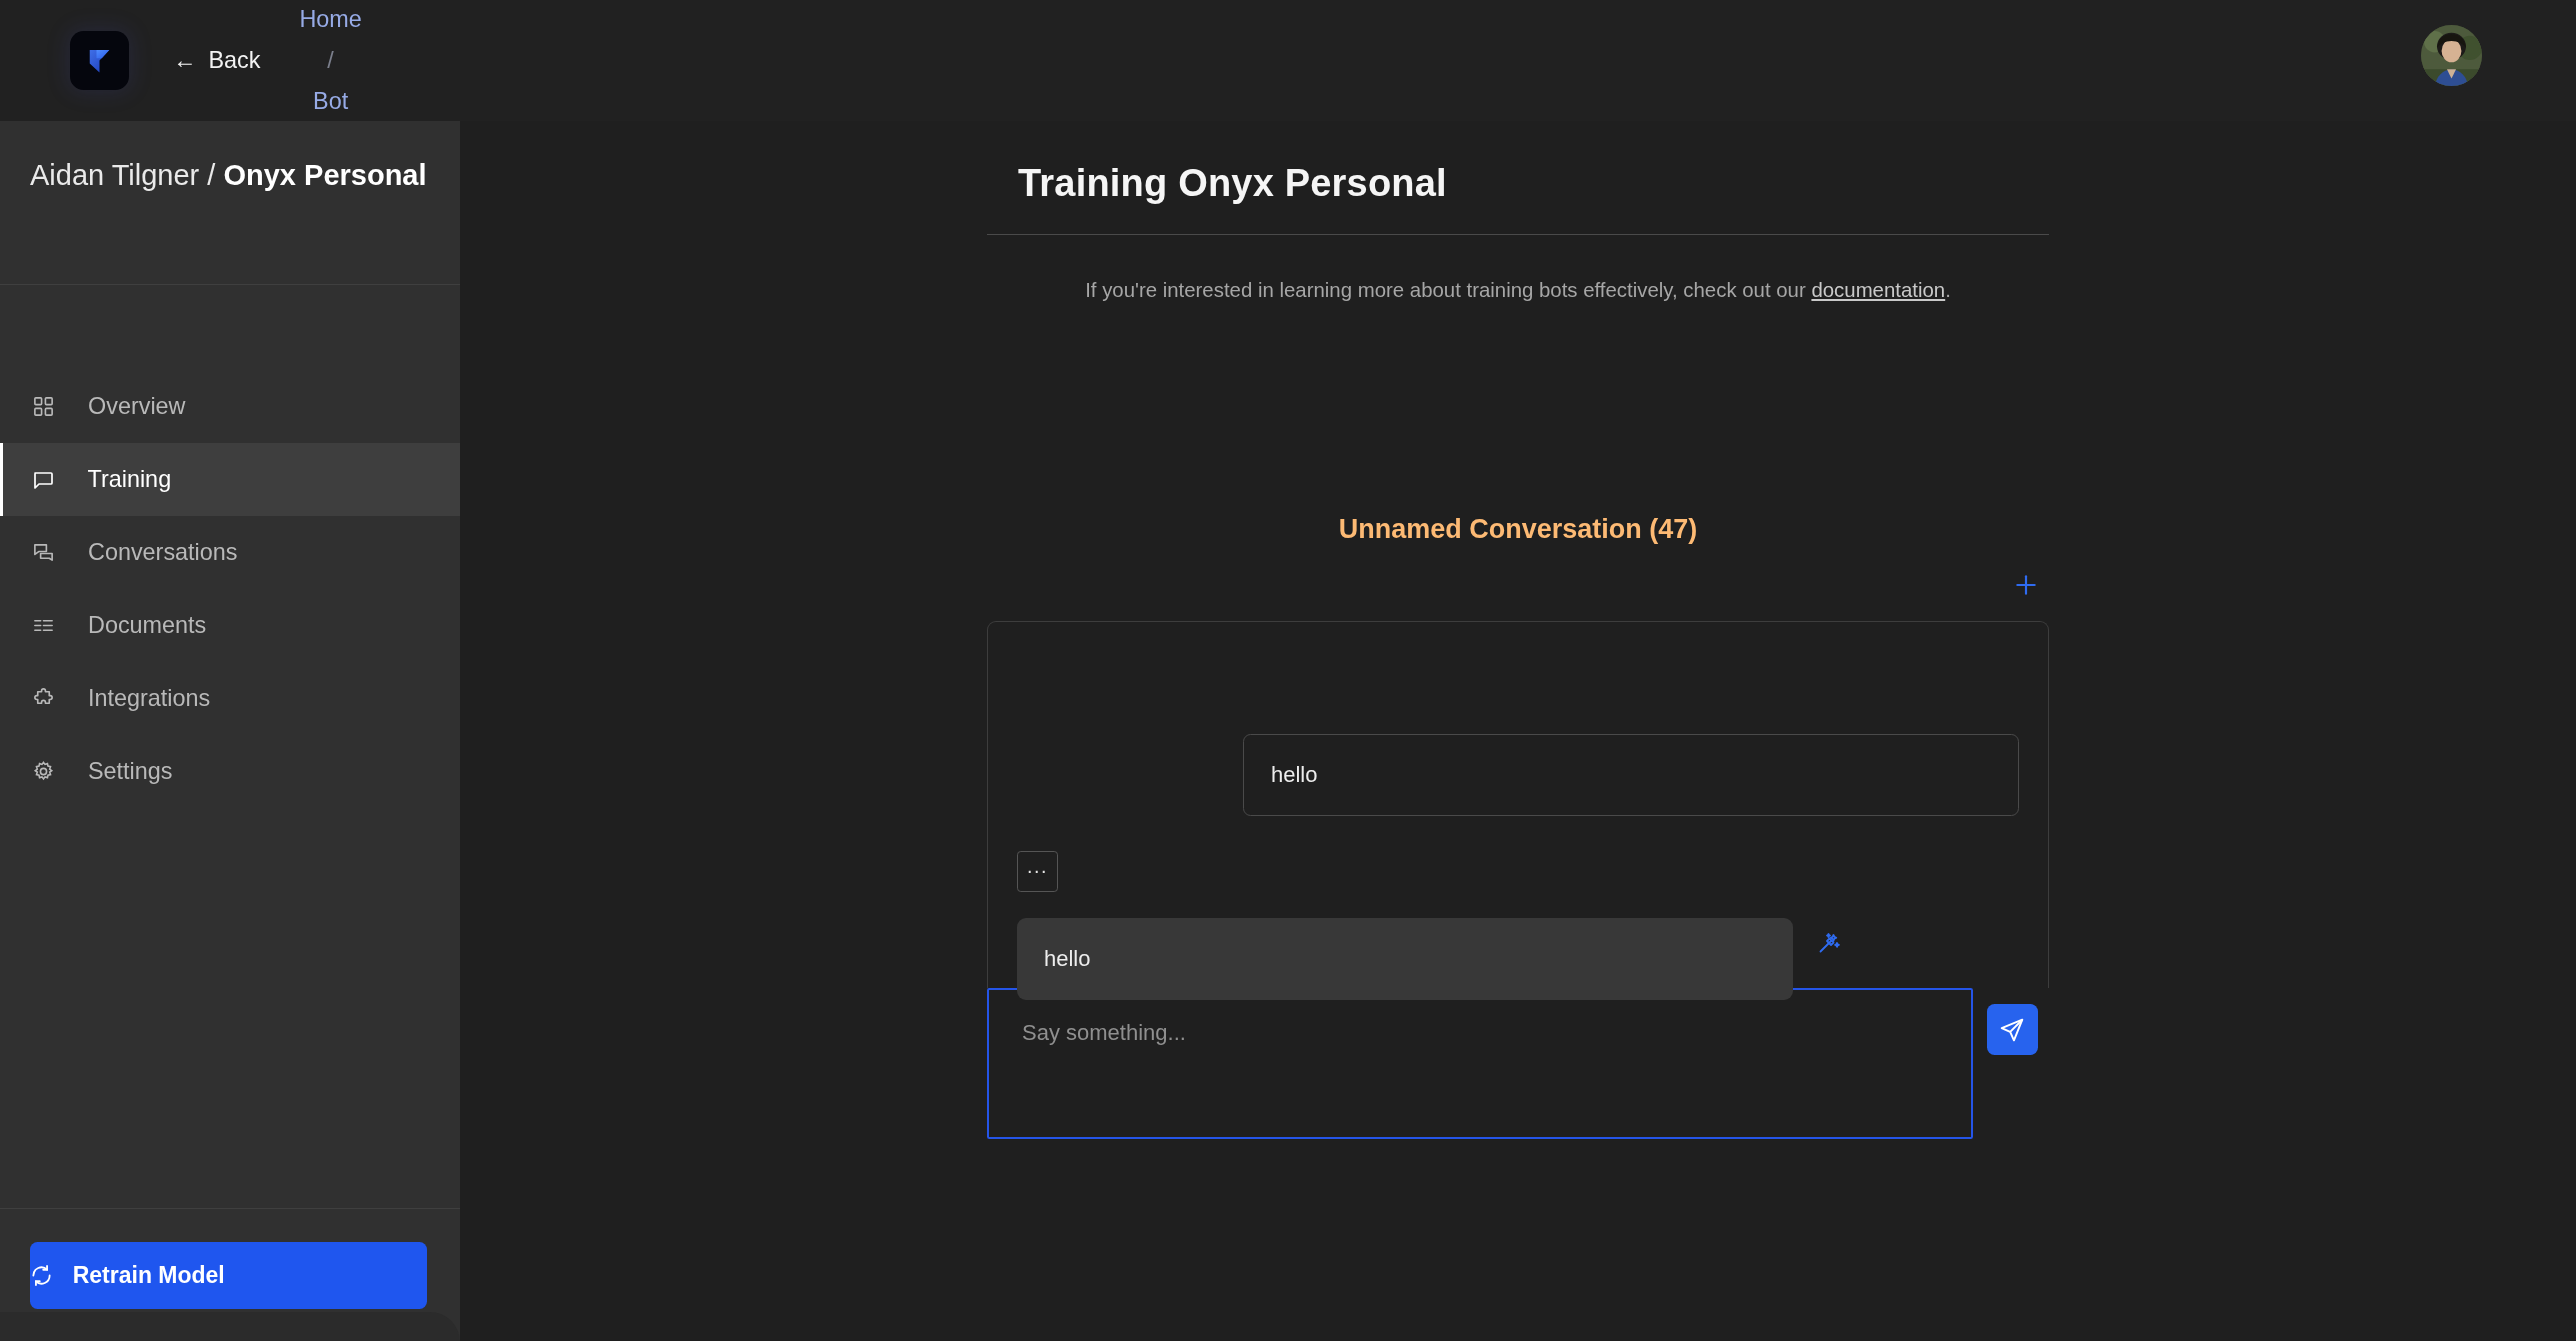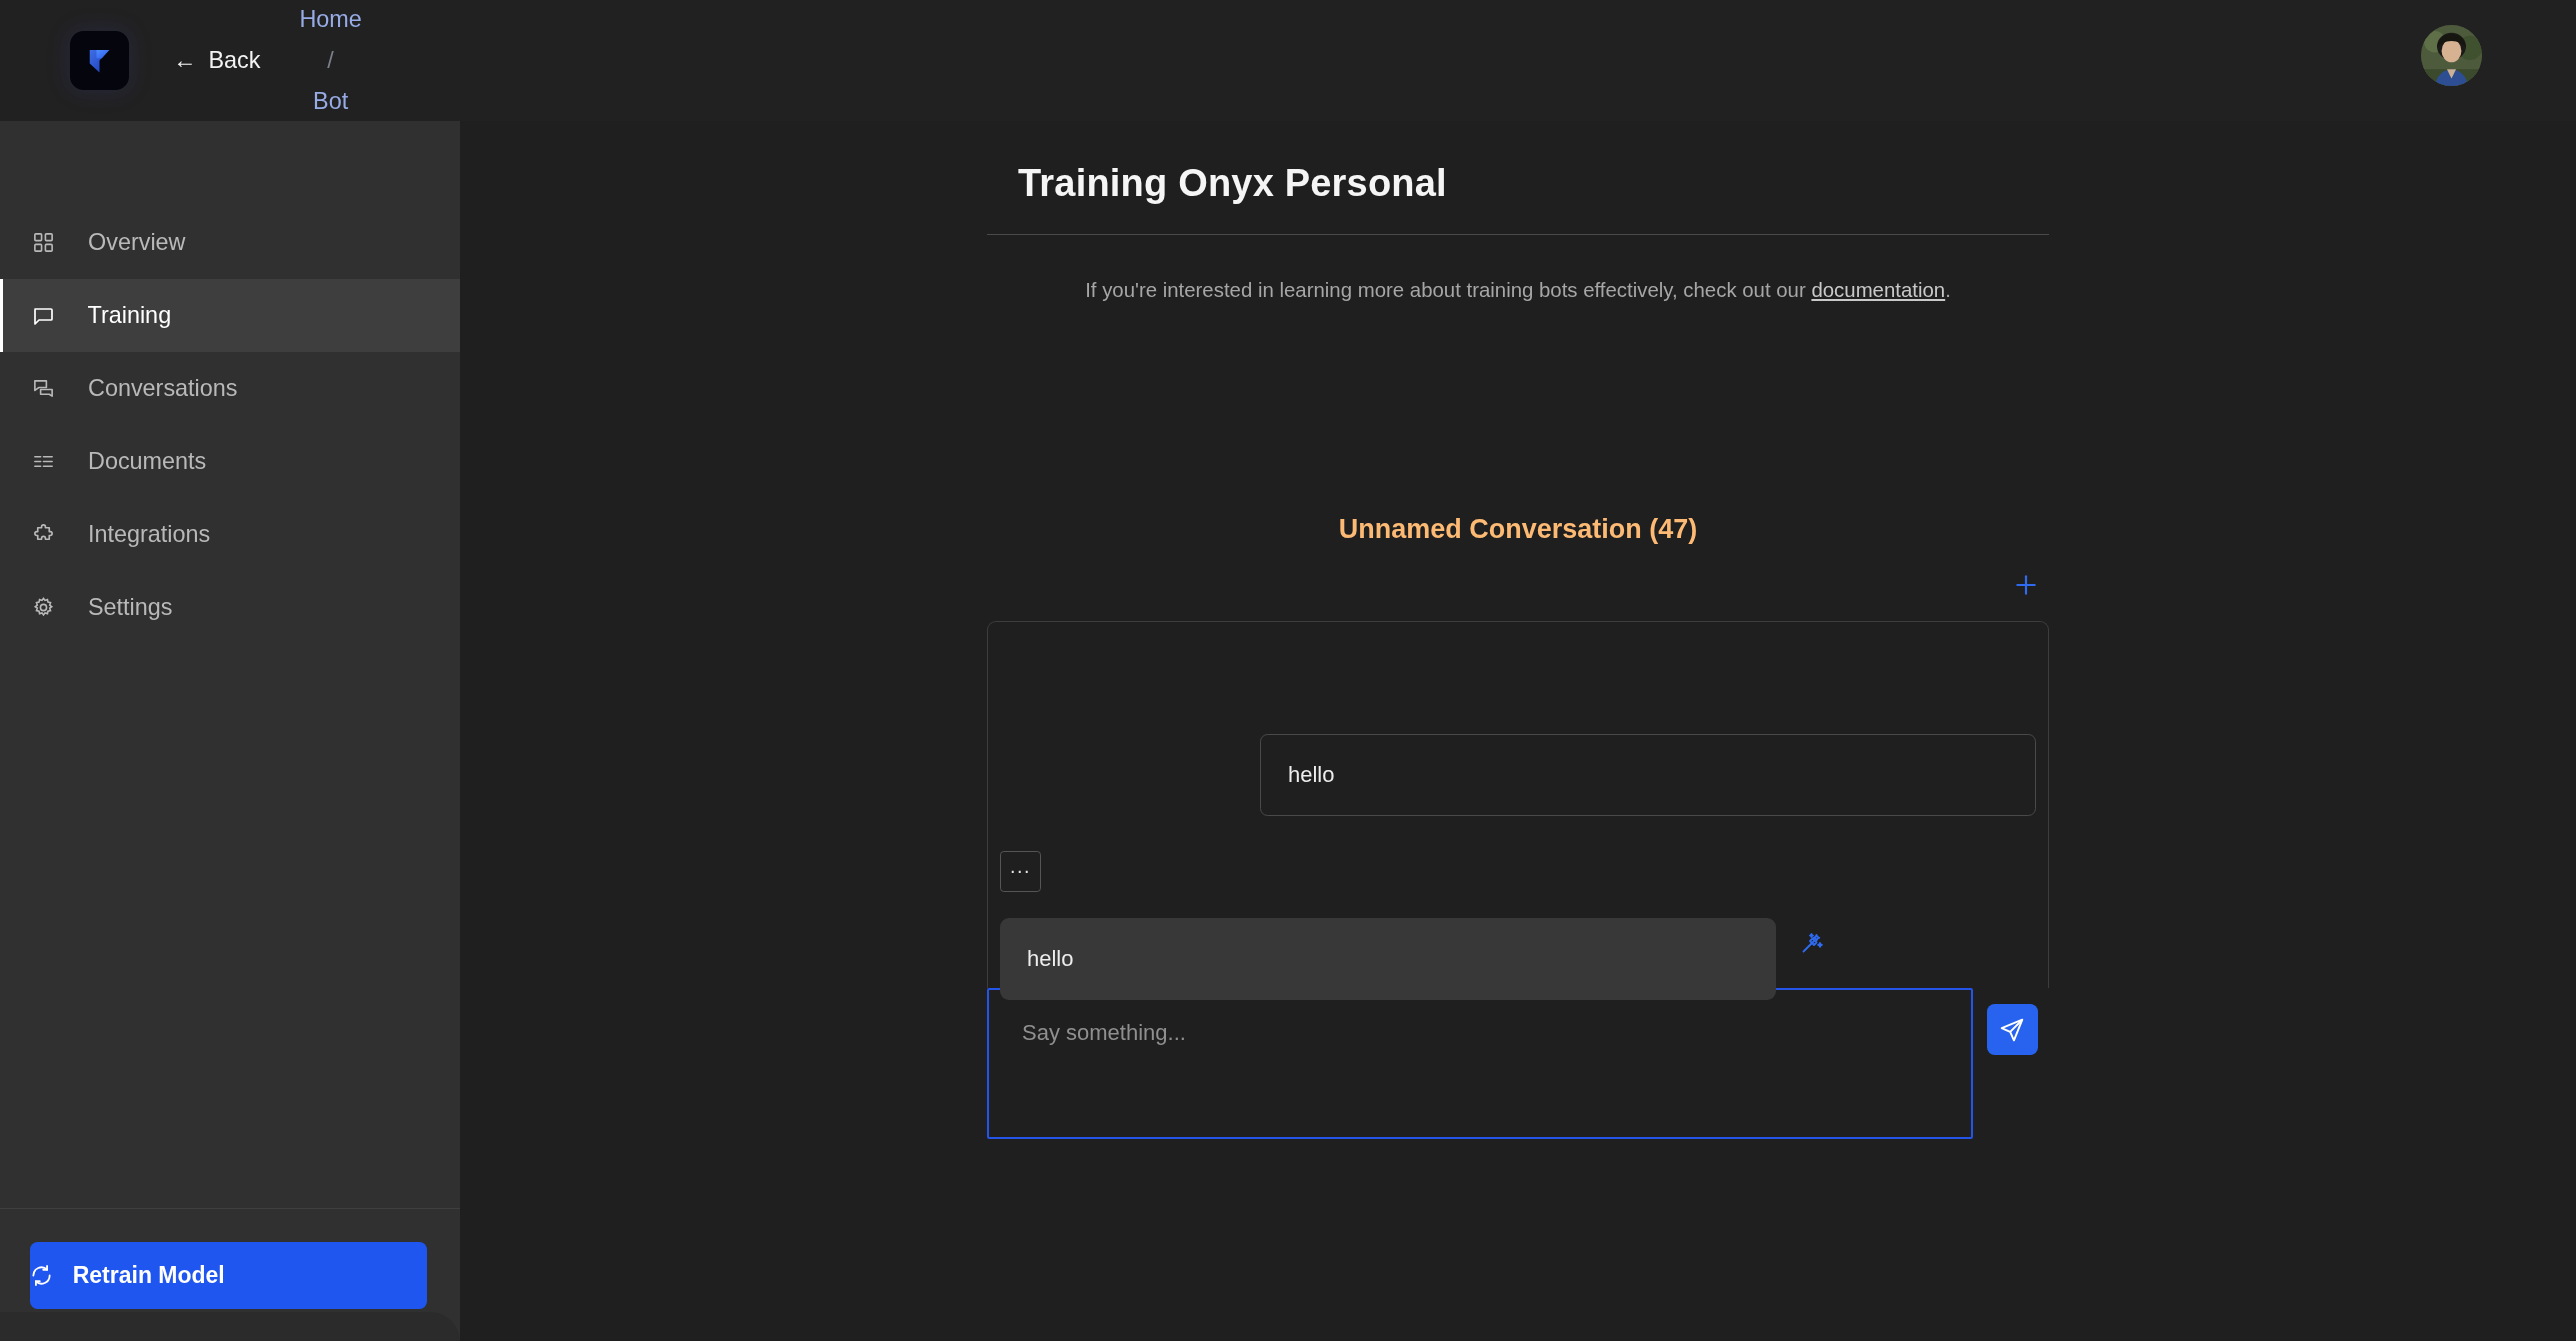--- a/index.html
+++ b/index.html
@@ -256,21 +256,21 @@
 
   .chat-panel {
     margin-top: 18px;
     border: 0.8px solid #3d3d3d;
     border-radius: 9px;
     border-bottom: none;
     border-bottom-left-radius: 0;
     border-bottom-right-radius: 0;
     height: 367px;
     position: relative;
-    padding: 0 12px;
+    padding: 0 29px;
   }
 
   .msg-row { display: flex; }
   .msg-row.right { justify-content: flex-end; }
   .msg-row.left { justify-content: flex-start; }
 
   .bubble-user {
     margin-top: 112px;
     width: 776px;
     min-height: 82px;
@@ -415,20 +415,25 @@
         <ellipse cx="40" cy="34" rx="13" ry="15" fill="#d6b293"></ellipse>
         <path d="M21 30 q3 -18 19 -18 q16 0 19 18 q-6 -9 -19 -9 q-13 0 -19 9 z" fill="#17150f"></path>
         <path d="M18 80 q4 -20 22 -22 q18 2 22 22 z" fill="#2e4e93"></path>
         <path d="M34 58 l6 12 l6 -12 z" fill="#cdb195"></path>
       </svg>
     </div>
   </div>
 
   <aside class="sidebar">
 
+    <div class="sidebar-header">
+      <div class="sidebar-title">
+        <span>Aidan Tilgner</span><span> / </span><b>Onyx Personal</b>
+      </div>
+    </div>
 
     <nav class="nav">
 
       <div class="nav-item">
         <span class="nav-icon">
           <svg width="23" height="23" viewBox="0 0 24 24" fill="none" stroke="#b9b9b9" stroke-width="1.7">
             <rect x="3" y="3" width="7" height="7" rx="1"></rect>
             <rect x="14" y="3" width="7" height="7" rx="1"></rect>
             <rect x="3" y="14" width="7" height="7" rx="1"></rect>
             <rect x="14" y="14" width="7" height="7" rx="1"></rect>

